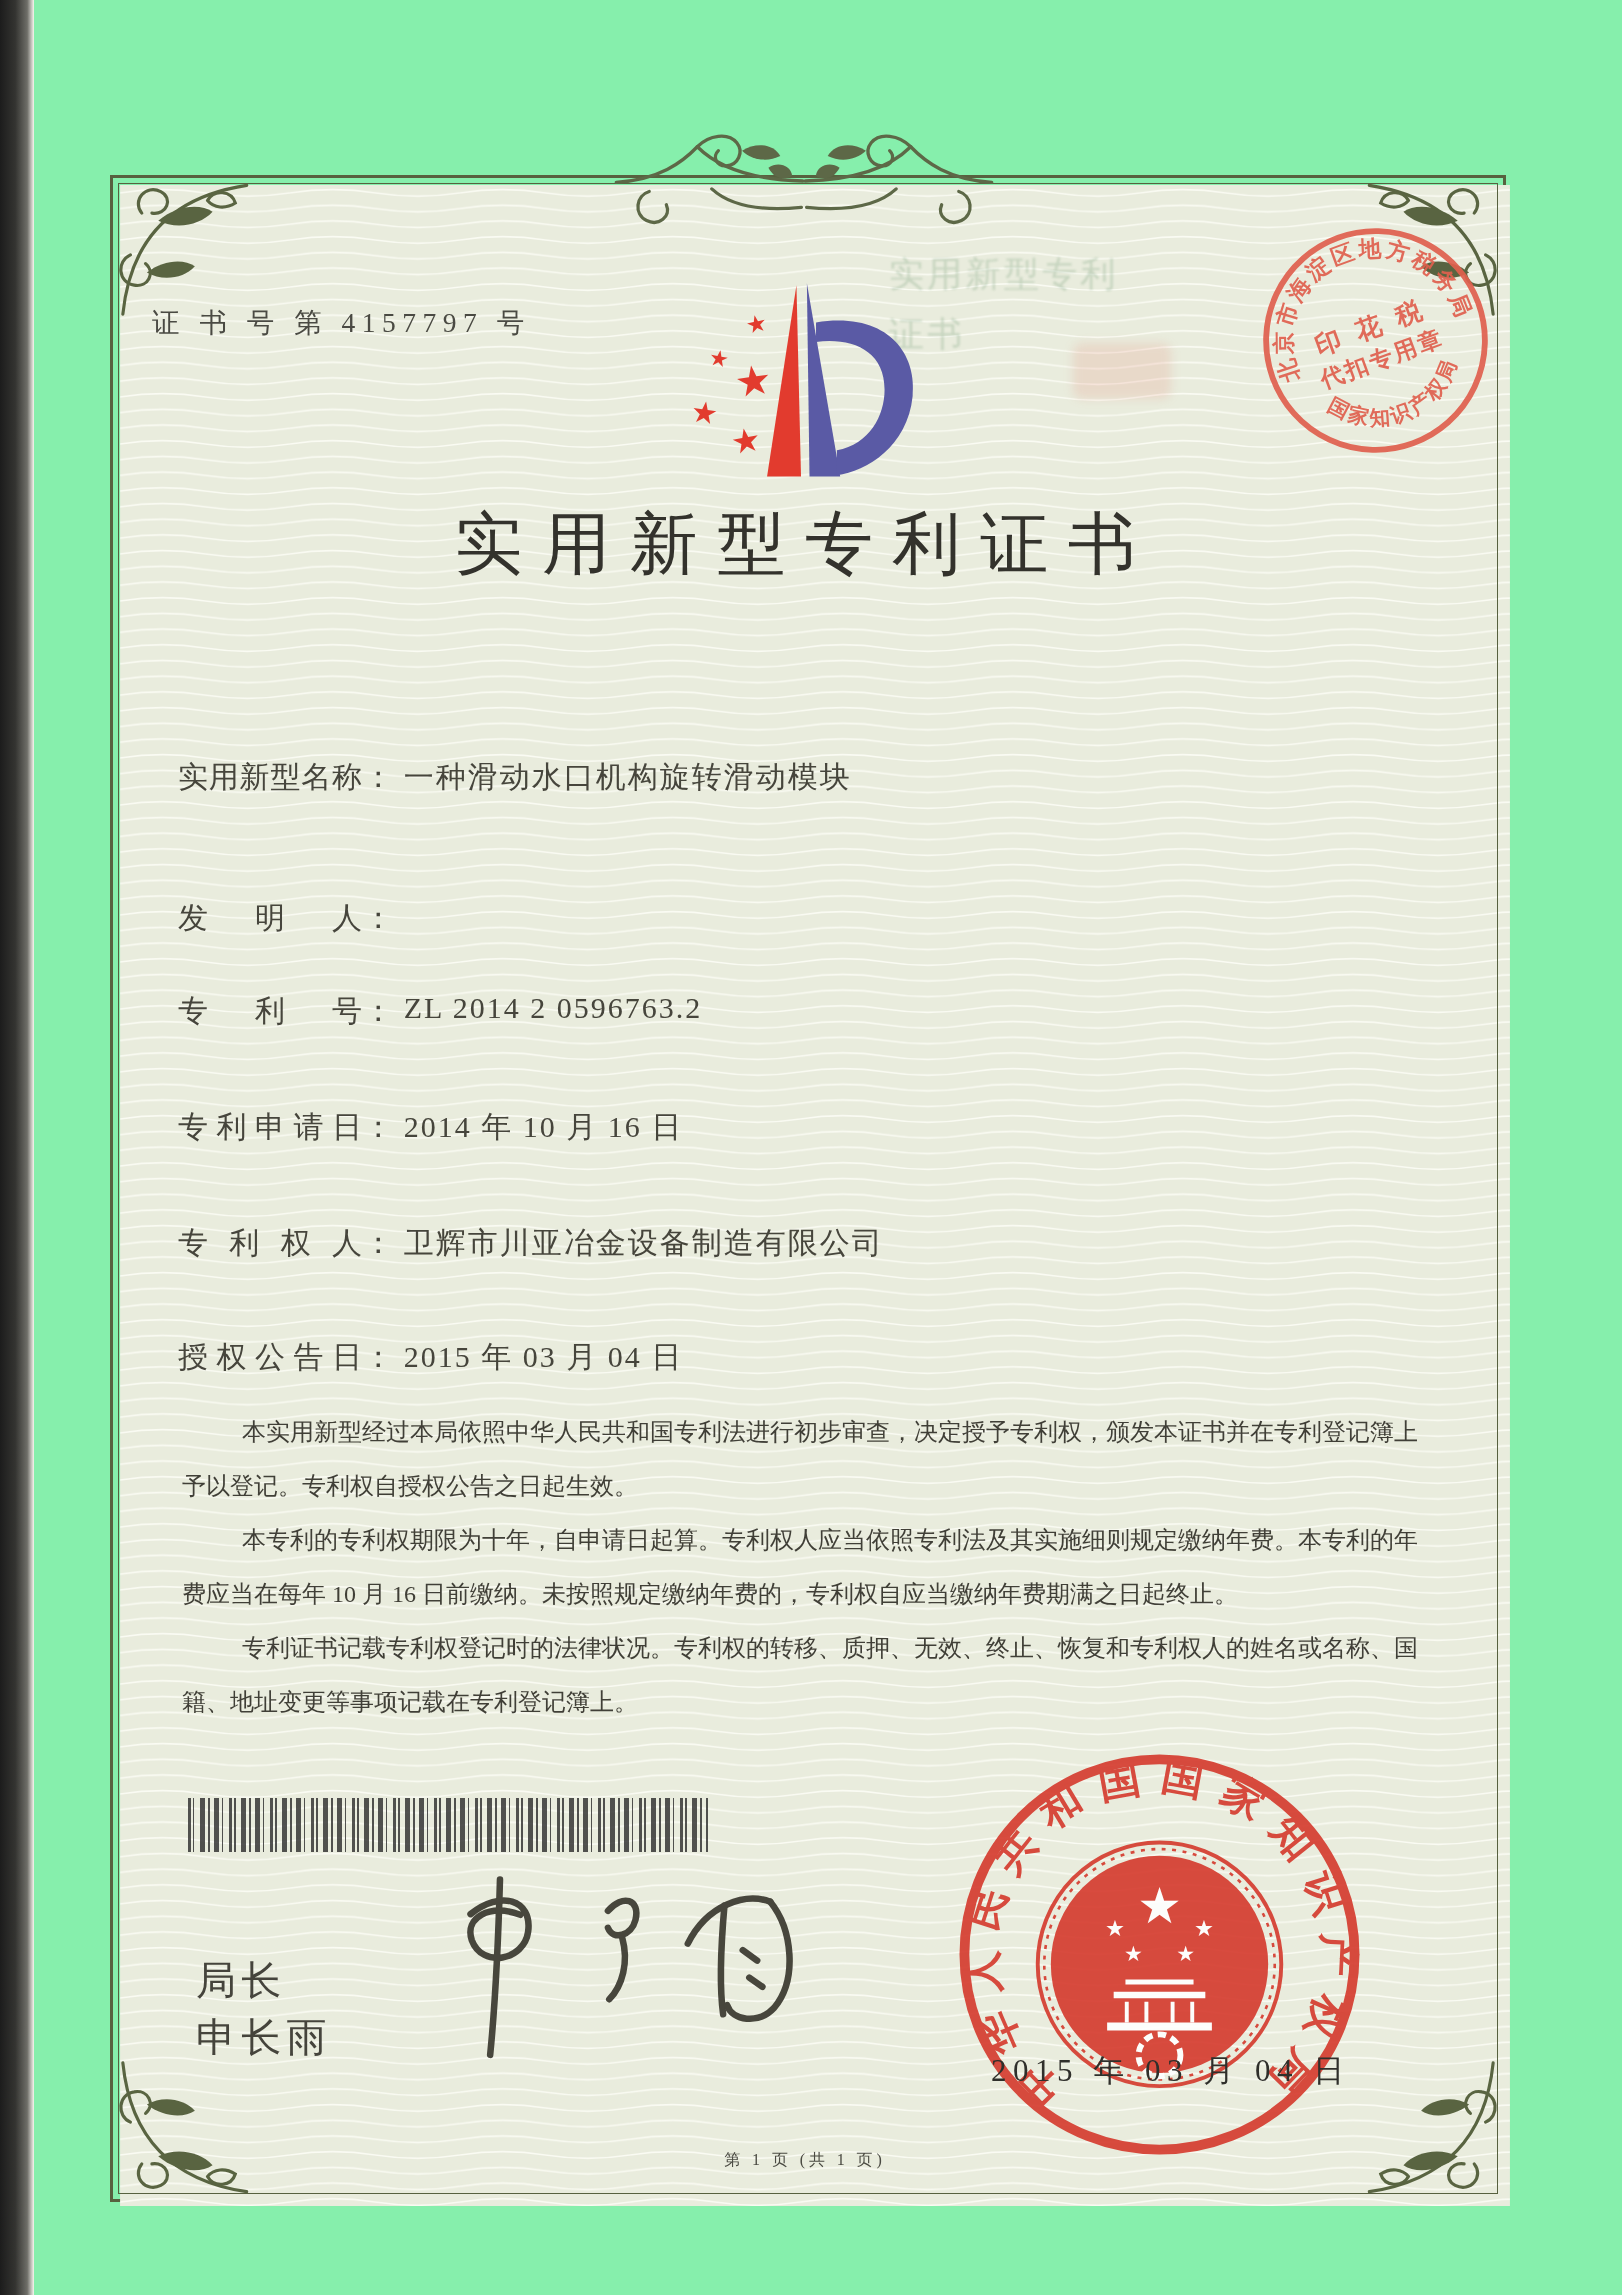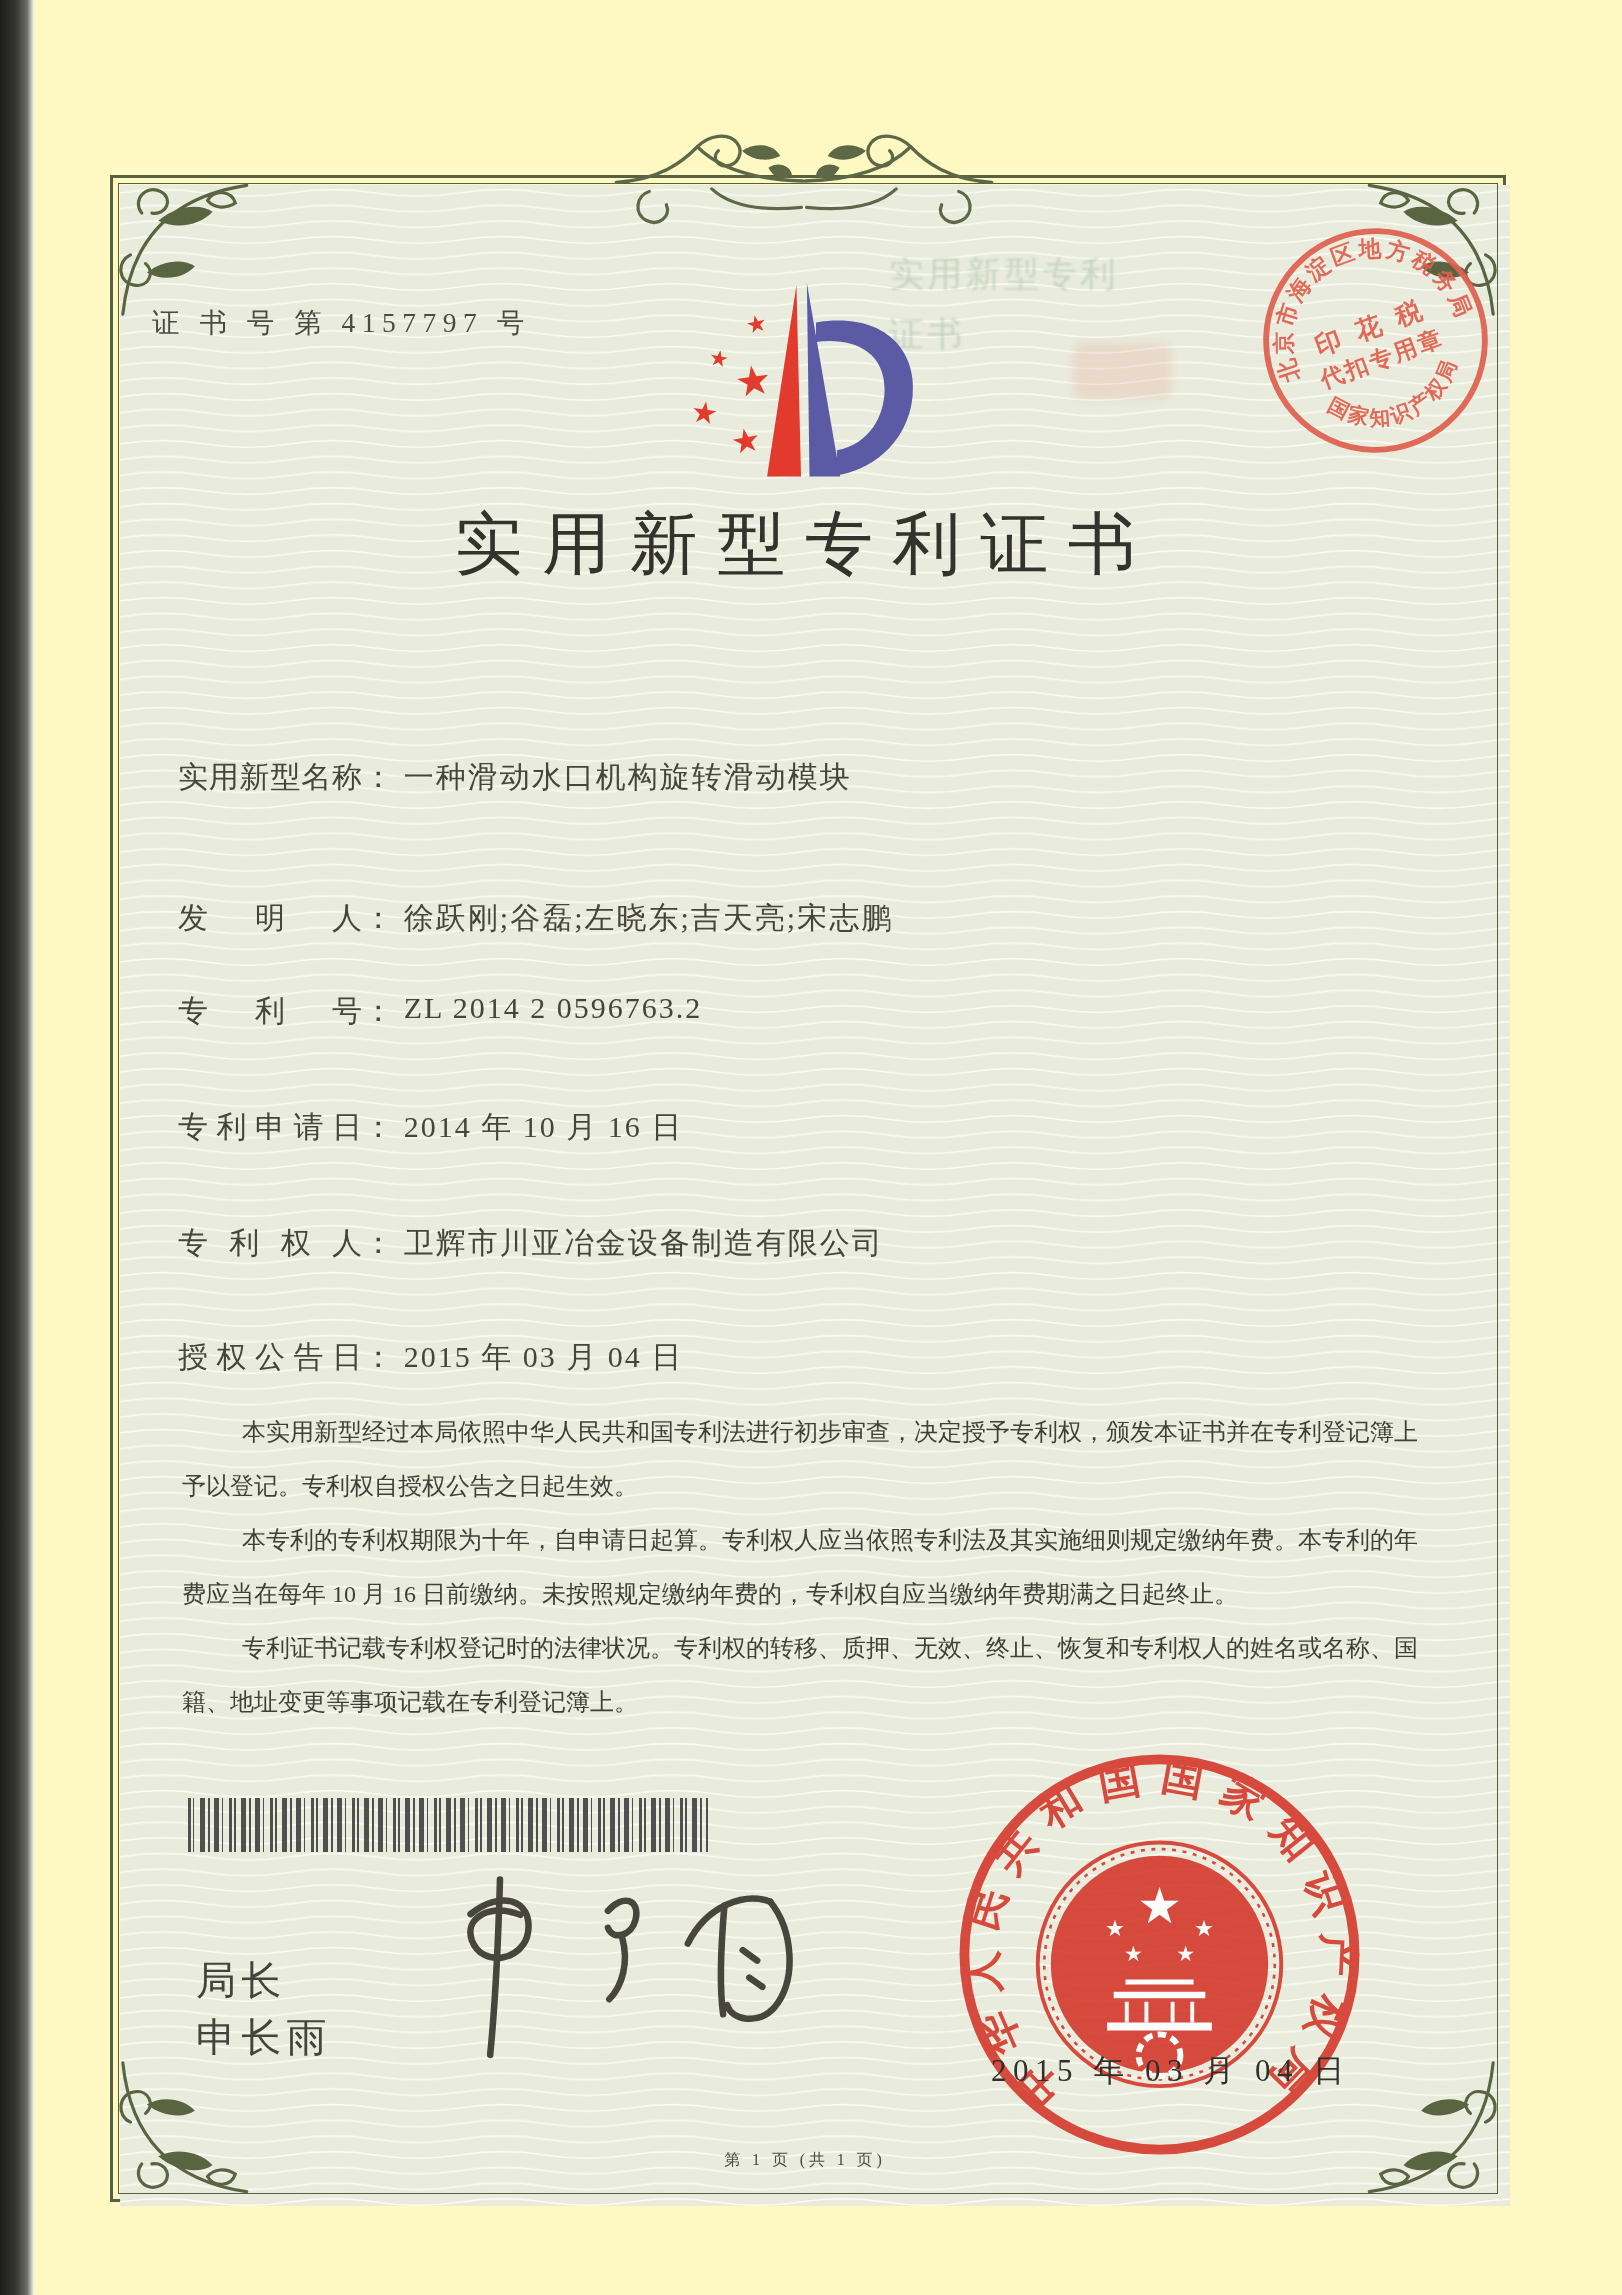--- a/index.html
+++ b/index.html
@@ -1,16 +1,16 @@
 <!DOCTYPE html>
 <html style="font-size:10.5px"><head>
 <meta charset="utf-8">
 <style>
   html,body{margin:0;padding:0;background:#d8d6cf;}
-  .page{position:relative;width:1623px;height:2295px;background:#fef9c3;overflow:hidden;
+  .page{position:relative;width:1623px;height:2295px;background:#86efac;overflow:hidden;
         font-family:"Liberation Serif","DejaVu Serif",serif;color:#3d3c34;}
   .scan-band{position:absolute;left:0;top:0;width:34px;height:100%;
         background:linear-gradient(90deg,#1c1c1c 0%,#343431 45%,#6e6e68 80%,#f7f6ef 100%);}
   .frame{position:absolute;left:110px;top:175px;width:1390px;height:2021px;border:3.3px solid #57613f;}
   .frame-inner{position:absolute;inset:4.6px;border:1.3px solid #57613f;}
   .guilloche{position:absolute;inset:6.5px;}
   .corner{position:absolute;width:139px;height:139px;z-index:2;}
   .corner.tl{left:1.3px;top:1.3px;}
   .corner.tr{right:1.3px;top:1.3px;transform:scaleX(-1);}
   .corner.bl{left:1.3px;bottom:1.3px;transform:scaleY(-1);}
@@ -156,21 +156,20 @@
   <div class="title">实用新型专利证书</div>
 
   <div class="field f0">
     <span class="flabel">实用新型名称</span>
     <span class="fcolon">：</span>
     <span class="fvalue">一种滑动水口机构旋转滑动模块</span>
   </div>
   <div class="field f1">
     <span class="flabel">发明人</span>
     <span class="fcolon">：</span>
-    <span class="fvalue">徐跃刚;谷磊;左晓东;吉天亮;宋志鹏</span>
   </div>
   <div class="field f2">
     <span class="flabel">专利号</span>
     <span class="fcolon">：</span>
     <span class="fvalue">ZL 2014 2 0596763.2</span>
   </div>
   <div class="field f3">
     <span class="flabel">专利申请日</span>
     <span class="fcolon">：</span>
     <span class="fvalue">2014 年 10 月 16 日</span>

